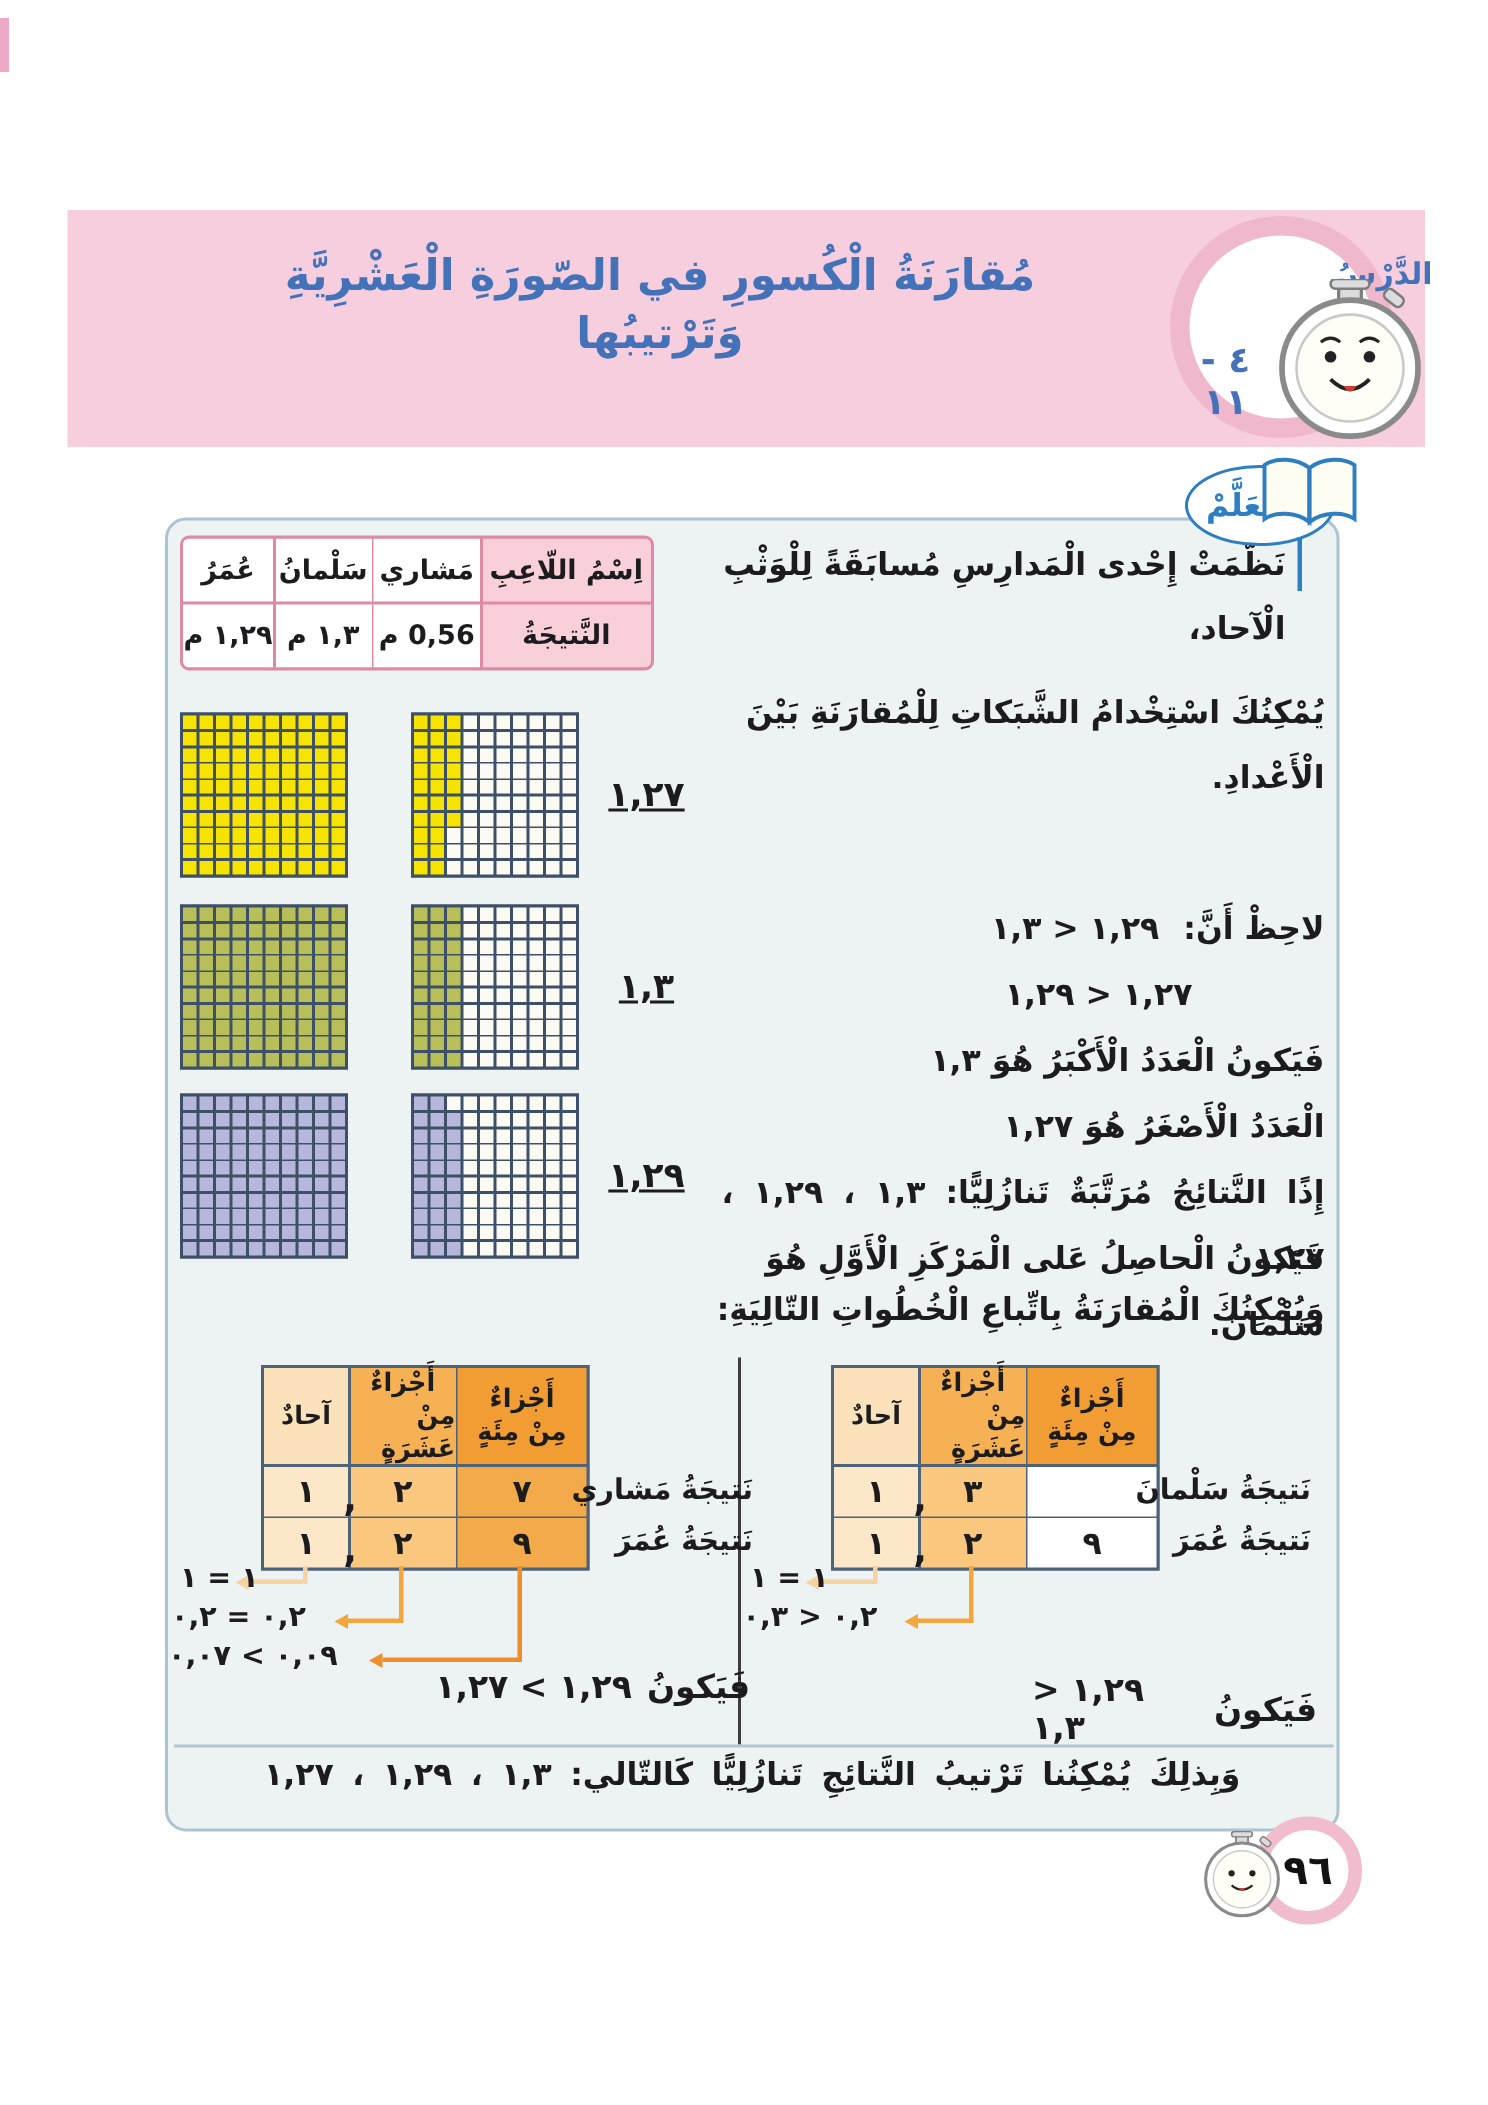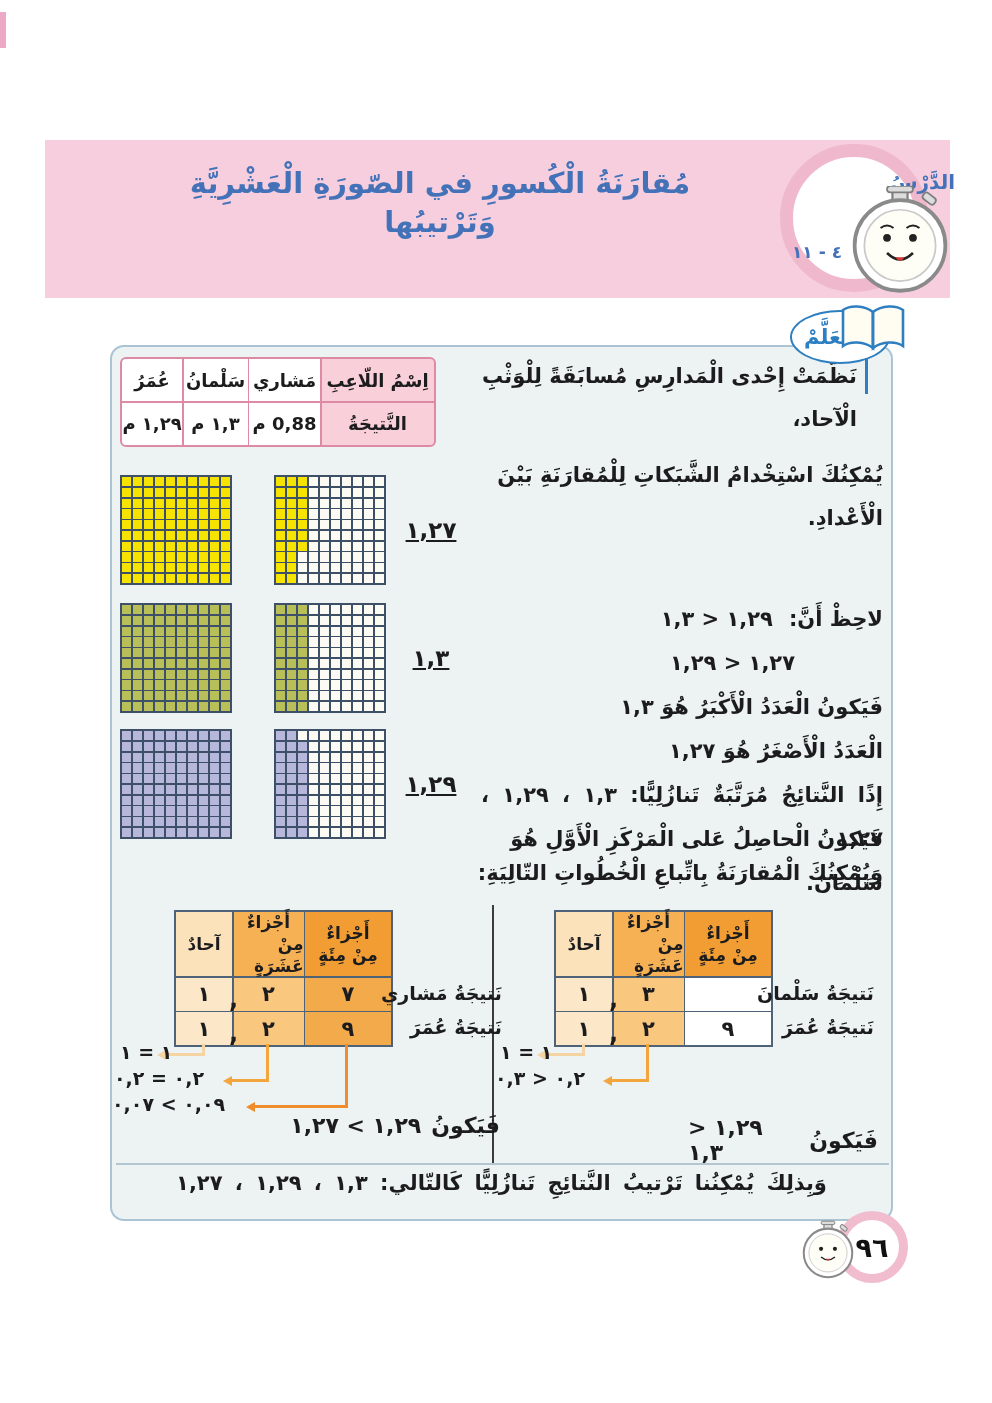--- a/index.html
+++ b/index.html
@@ -26,21 +26,21 @@
   .corner-mark{position:absolute;left:0;top:12px;width:6px;height:36px;background:#edaac6;}
 
   
   .band{position:absolute;left:45px;top:140px;width:905px;height:158px;background:var(--pink-band);}
   .titles{position:absolute;left:110px;right:225px;top:24px;text-align:center;}
   .title-ar{font-size:29px;font-weight:700;color:var(--blue);direction:rtl;line-height:1.35;}
   .title-en{margin-top:10px;font-size:23px;font-weight:700;color:var(--red);font-family:"Liberation Serif",serif;letter-spacing:.2px;}
   .badge-ring{position:absolute;left:735px;top:4px;width:148px;height:148px;border-radius:50%;
     border:13px solid var(--pink-ring);background:#fff;}
   .lesson-label{position:absolute;left:845px;top:30px;font-size:20px;font-weight:700;color:var(--blue);z-index:3;}
-  .lesson-number{position:absolute;left:740px;top:86px;width:64px;text-align:center;font-size:17px;font-weight:700;color:var(--blue);z-index:3;margin-top:16px;}
+  .lesson-number{position:absolute;left:740px;top:86px;width:64px;text-align:center;font-size:24px;font-weight:700;color:var(--blue);z-index:3;}
   .stopwatch-big{position:absolute;left:803px;top:46px;width:104px;height:108px;z-index:4;}
 
   
   .learn-tab{position:absolute;left:790px;top:310px;width:100px;height:54px;border:2.5px solid var(--icon-blue);
     border-radius:50%;background:#fff;z-index:5;}
   .learn-tab-label{position:absolute;left:12px;top:13px;font-size:21px;font-weight:700;color:var(--icon-blue);}
   .book-icon{position:absolute;left:838px;top:301px;width:70px;height:62px;z-index:6;}
   .learn-connector{position:absolute;left:865px;top:358px;width:3px;height:36px;background:var(--icon-blue);z-index:6;}
 
   
@@ -168,21 +168,21 @@
 <div class="learn-connector"></div>
 
 <main class="box">
 
   <div class="players">
     <div class="head">اِسْمُ اللّاعِبِ</div>
     <div>مَشاري</div>
     <div>سَلْمانُ</div>
     <div>عُمَرُ</div>
     <div class="head">النَّتيجَةُ</div>
-    <div>0,88 م</div>
+    <div>0,56 م</div>
     <div>١,٣ م</div>
     <div>١,٢٩ م</div>
   </div>
 
   <div class="intro">
     <div class="first">نَظَّمَتْ إِحْدى الْمَدارِسِ مُسابَقَةً لِلْوَثْبِ الْآحاد،</div>
     <div class="l5">يُمْكِنُكَ اسْتِخْدامُ الشَّبَكاتِ لِلْمُقارَنَةِ بَيْنَ الْأَعْدادِ.</div>
   </div>
 
   <div class="observe">

